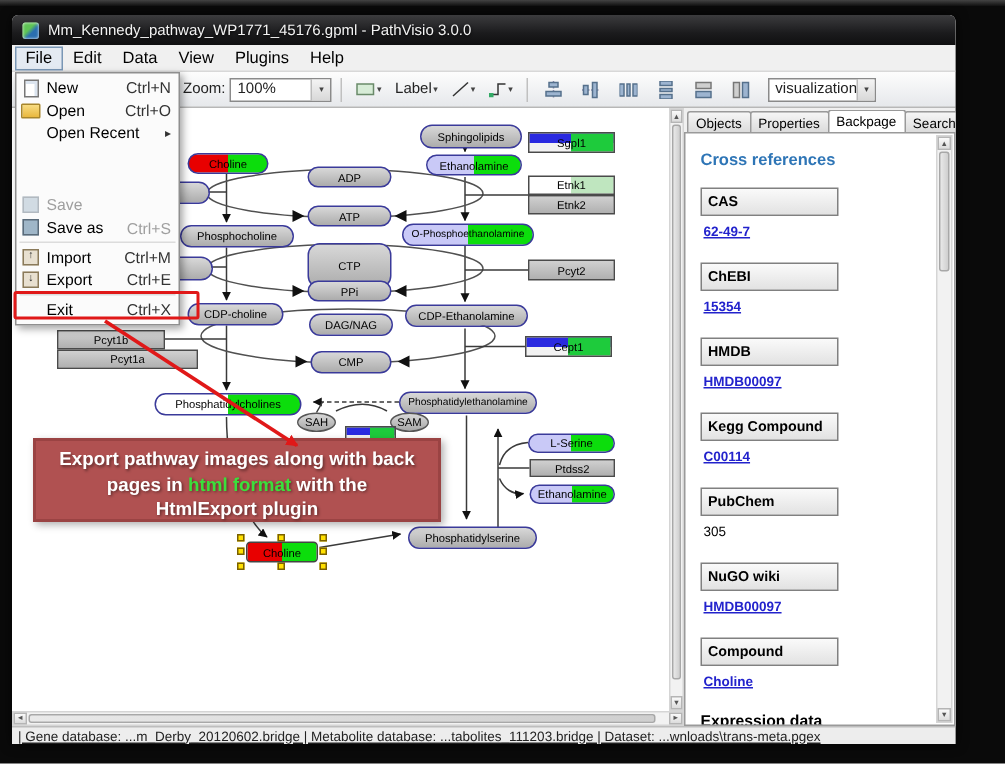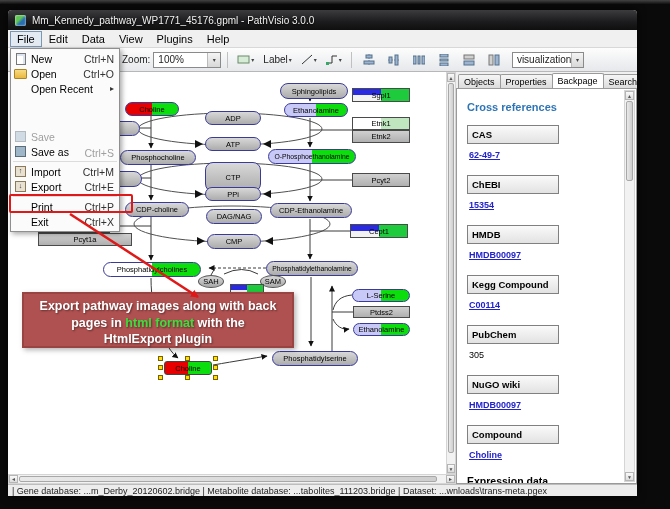--- a/index.html
+++ b/index.html
@@ -94,21 +94,21 @@
   .sbar .btn{position:absolute;background:linear-gradient(#fafafa,#dcdcdc);border:1px solid #b5b5b5;
              color:#555;font-size:5px;display:flex;align-items:center;justify-content:center;box-sizing:border-box;}
   .sbar .thumb{position:absolute;background:linear-gradient(90deg,#e9e9e9,#cfcfcf);border:1px solid #a8a8a8;
                border-radius:2px;box-sizing:border-box;}
   .vscroll-canvas{left:438px;top:62px;width:10px;height:402px;}
   .hscroll-canvas{left:0px;top:464px;width:448px;height:10px;}
   .vscroll-panel{position:absolute;right:2px;top:18px;bottom:2px;width:11px;background:#f2f2f2;border:1px solid #d5d5d5;box-sizing:border-box;}
   
   .statusbar{position:absolute;left:0;top:474px;width:100%;height:12px;background:#ededed;
              border-top:1px solid #bdbdbd;font-size:9px;color:#222;display:flex;align-items:center;
-             padding-left:4px;box-sizing:border-box;white-space:nowrap;overflow:hidden;}
+             padding-left:4px;box-sizing:border-box;white-space:nowrap;overflow:hidden;text-decoration:underline;}
 </style>
 </head>
 <body>
 
 <div class="frame-rim"></div>
 
 <div class="window">
 
   <div class="titlebar">
     <div class="app-icon"></div>
@@ -344,25 +344,20 @@
     <div class="mi">
       <span class="ic">
           <span class="ic-port">↓</span>
         </span>
       <span>Export</span>
       <span class="sc">Ctrl+E</span>
     </div>
     <div class="msep"></div>
     <div class="mi">
       <span class="ic"></span>
-      <span>Print</span>
-      <span class="sc">Ctrl+P</span>
-    </div>
-    <div class="mi">
-      <span class="ic"></span>
       <span>Exit</span>
       <span class="sc">Ctrl+X</span>
     </div>
   </div>
   <div class="hl-box"></div>
   <svg class="red-arrow-layer" width="629" height="486">
     <defs>
       <marker id="rah" markerUnits="userSpaceOnUse" markerWidth="10" markerHeight="10" refX="7" refY="4" orient="auto">
         <path d="M0,0 L8,4 L0,8 Z" fill="#e01818"></path>
       </marker>

